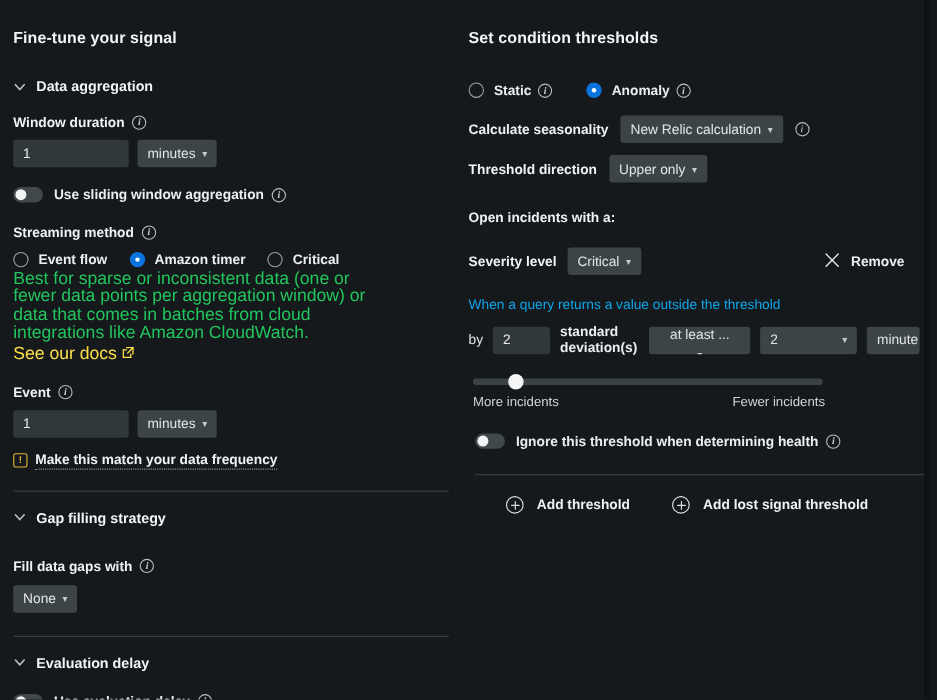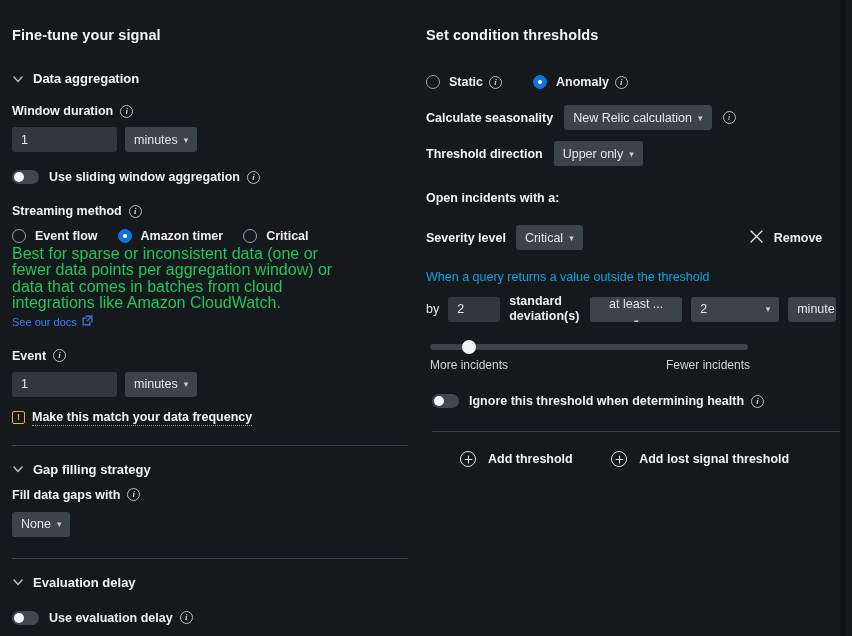--- a/index.html
+++ b/index.html
@@ -157,22 +157,22 @@
   }
 
   .helper {
     font-size: 16px;
     color: #22c55e;
     line-height: 16.4px;
     max-width: 340px;
     margin-top: 3px;
   }
   .link {
-    color: #3b82f6;
-    font-size: 11px;
+    color: #fde047;
+    font-size: 16px;
     text-decoration: none;
     display: inline-flex;
     align-items: center;
     gap: 5px;
     cursor: pointer;
   }
   .link svg { width: 11px; height: 11px; }
 
   .warn-row { display: flex; align-items: center; gap: 7px; cursor: pointer; }
   .warn-badge {
@@ -358,21 +358,21 @@
     
     <div class="group-header" style="margin-top:16px;">
       <span class="chev">
         <svg viewBox="0 0 12 12">
             <path d="M2 4 L6 8.4 L10 4" fill="none" stroke="currentColor" stroke-width="1.5" stroke-linecap="round"></path>
           </svg>
       </span>
       <span class="gt">Gap filling strategy</span>
     </div>
 
-    <div class="field-label" style="margin-top:11px;">
+    <div class="field-label" style="margin-top:30px;">
       <span>Fill data gaps with</span>
       <span class="info-icon">i</span>
     </div>
 
     <div class="row" style="margin-top:10px;">
       <div class="select">
         <span>None</span>
         <span class="caret">▾</span>
       </div>
     </div>

